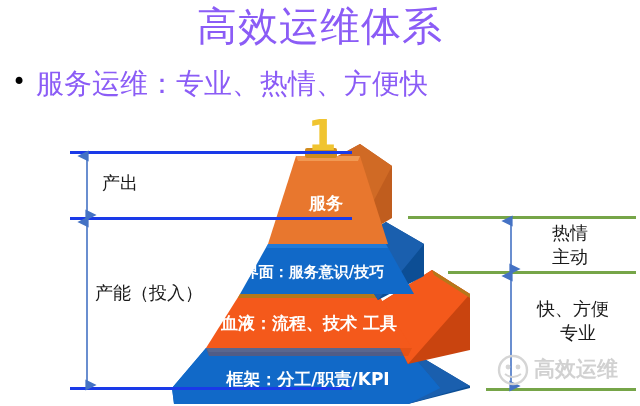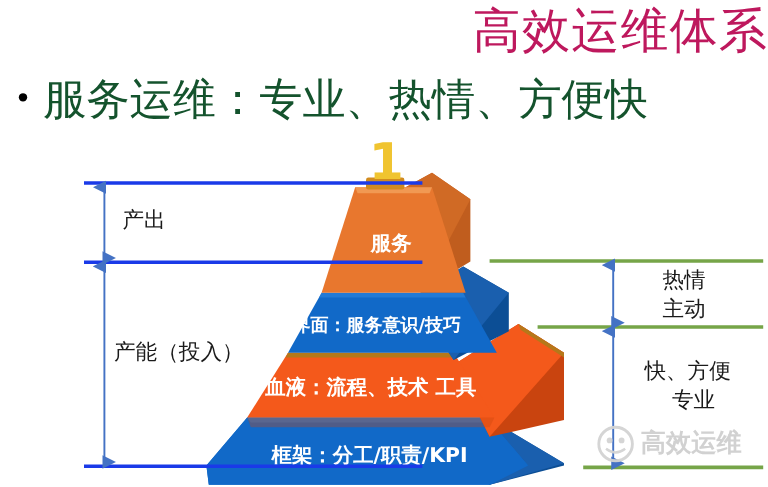--- a/index.html
+++ b/index.html
@@ -17,25 +17,25 @@
     background: #ffffff;
     overflow: hidden;
   }
 
   
   #title {
     position: absolute;
     left: 0;
     top: 2px;
     width: 640px;
-    text-align: right;
+    text-align: center;
     font-size: 40px;
     line-height: 48px;
     font-weight: 400;
-    color: #be185d;
+    color: #8b5cf6;
     letter-spacing: 1px;
     white-space: nowrap;
   }
 
   
   #bullet-row {
     position: absolute;
     left: 12px;
     top: 62px;
     width: 616px;
@@ -46,23 +46,23 @@
   #bullet-dot {
     width: 14px;
     font-size: 24px;
     line-height: 24px;
     color: #000;
     text-align: left;
     margin-right: 10px;
     margin-bottom: 4px;
   }
   #bullet-text {
-    font-size: 36px;
+    font-size: 28px;
     line-height: 34px;
-    color: #14532d;
+    color: #8b5cf6;
     white-space: nowrap;
   }
 
   
   #figure {
     position: absolute;
     left: 0;
     top: 108px;
     width: 640px;
     height: 298px;

